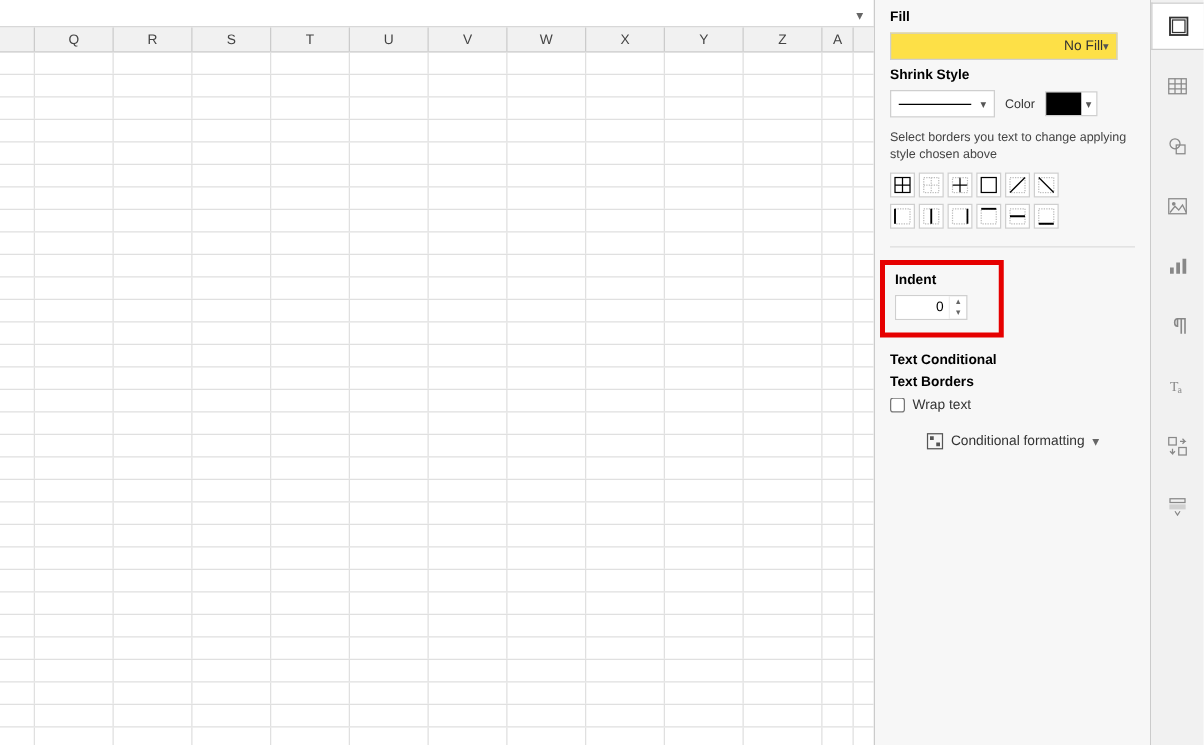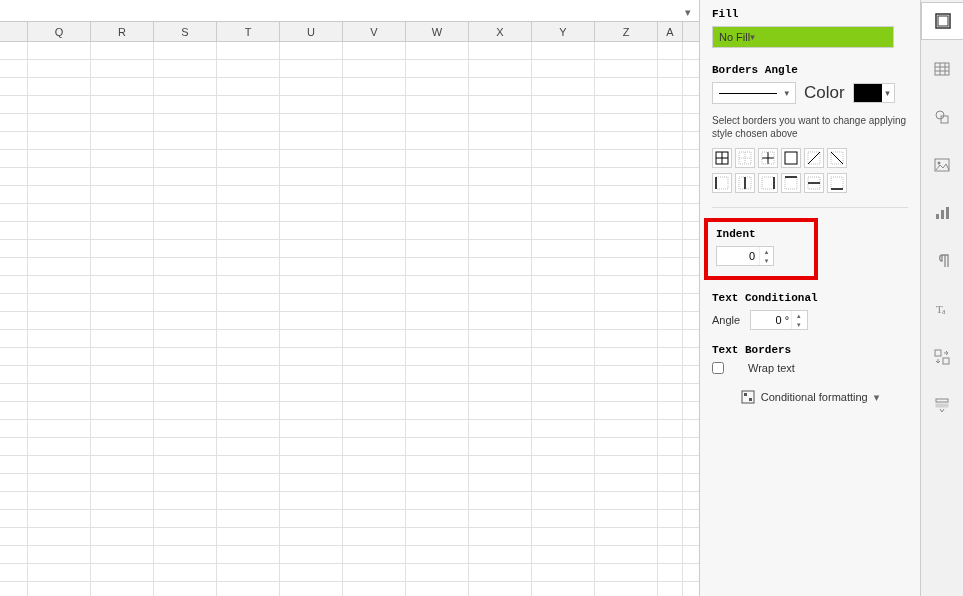--- a/index.html
+++ b/index.html
@@ -11,45 +11,45 @@
 .col-headers { display: flex; height: 20px; background: #f1f1f1; border-bottom: 1px solid #cbcbcb; }
 .col-header { flex: 0 0 63px; text-align: center; line-height: 20px; border-right: 1px solid #cbcbcb; color: #444; font-size: 11px; }
 .col-header.narrow-left { flex: 0 0 28px; }
 .col-header.narrow-right { flex: 0 0 25px; }
 .grid-rows { flex: 1; overflow: hidden; }
 .grid-row { display: flex; height: 18px; border-bottom: 1px solid #e0e0e0; }
 .grid-cell { flex: 0 0 63px; border-right: 1px solid #e0e0e0; }
 .grid-cell.narrow-left { flex: 0 0 28px; }
 .grid-cell.narrow-right { flex: 0 0 25px; }
 .side-panel { flex: 0 0 221px; background: #f7f7f7; border-right: 1px solid #cbcbcb; padding: 8px 12px 8px 12px; overflow-y: auto; }
-.section-title { font-weight: bold; font-size: 11px; color: #000; margin-bottom: 6px; font-family: Liberation Mono, monospace; }
-.fill-select { width: 182px; height: 22px; border: 1px solid #cfcfcf; background: #84cc16; display: flex; align-items: center; justify-content: flex-start; padding: 0 6px; margin-bottom: 16px; cursor: pointer; }
+.section-title { font-weight: bold; font-size: 11px; color: #000; margin-bottom: 6px; }
+.fill-select { width: 182px; height: 22px; border: 1px solid #cfcfcf; background: #fde047; display: flex; align-items: center; justify-content: flex-end; padding: 0 6px; margin-bottom: 6px; cursor: pointer; }
 .fill-select .chev { font-size: 9px; color: #555; }
 .border-style-row { display: flex; align-items: center; gap: 8px; margin-bottom: 10px; }
 .line-select { width: 84px; height: 22px; border: 1px solid #cfcfcf; background: #fff; display: flex; align-items: center; justify-content: space-between; padding: 0 6px; cursor: pointer; }
 .line-preview { width: 58px; height: 1px; background: #000; }
 .line-select .chev { font-size: 9px; color: #555; }
-.color-label { font-size: 17px; color: #333; }
+.color-label { font-size: 10px; color: #333; }
 .color-picker { width: 42px; height: 20px; border: 1px solid #cfcfcf; background: #fff; display: flex; align-items: center; cursor: pointer; }
 .color-swatch { width: 28px; height: 18px; background: #000; margin: 0; }
 .color-picker .chev { font-size: 9px; color: #555; flex: 1; text-align: center; }
 .help-text { font-size: 10px; color: #444; margin-bottom: 8px; line-height: 1.3; }
 .border-buttons-row { display: flex; gap: 3px; margin-bottom: 5px; }
 .border-btn { width: 20px; height: 20px; border: 1px solid #cfcfcf; background: #fff; display: flex; align-items: center; justify-content: center; cursor: pointer; }
 .border-btn svg { width: 14px; height: 14px; }
 .hr { border: none; border-top: 1px solid #ddd; margin: 14px 0 10px 0; }
-.highlight-box { border: 4px solid #e60000; padding: 6px 8px 10px 8px; margin: 0 -8px 12px -8px; width: 114px; }
+.highlight-box { border: 4px solid #e60000; padding: 6px 8px 10px 8px; margin: 0 -8px 12px -8px; width: 99px; }
 .spinner { display: flex; width: 58px; height: 20px; border: 1px solid #cfcfcf; background: #fff; }
 .spinner input { width: 42px; border: none; text-align: right; padding-right: 4px; font-size: 11px; outline: none; }
 .spinner-ctrl { width: 14px; display: flex; flex-direction: column; border-left: 1px solid #eee; }
 .spinner-ctrl div { flex: 1; display: flex; align-items: center; justify-content: center; font-size: 7px; color: #666; cursor: pointer; line-height: 1; }
 .orientation-row { display: flex; align-items: center; gap: 10px; margin-bottom: 14px; }
 .angle-spinner { display: flex; width: 58px; height: 20px; border: 1px solid #cfcfcf; background: #fff; }
 .angle-spinner input { width: 40px; border: none; text-align: right; padding-right: 2px; font-size: 11px; outline: none; }
-.check-row { display: flex; align-items: center; gap: 24px; margin-bottom: 6px; }
+.check-row { display: flex; align-items: center; gap: 6px; margin-bottom: 6px; }
 .check-row input[type=checkbox] { width: 12px; height: 12px; border: 1px solid #aaa; }
 .check-row label { font-size: 11px; color: #333; }
 .cond-format { display: flex; align-items: center; justify-content: center; gap: 6px; margin-top: 16px; cursor: pointer; text-align: center; }
 .cond-format span { font-size: 11px; }
 .cond-chev { font-size: 9px; color: #666; }
 .vtab-bar { flex: 0 0 42px; background: #f1f1f1; display: flex; flex-direction: column; align-items: center; padding-top: 8px; gap: 22px; }
 .vtab { width: 26px; height: 26px; display: flex; align-items: center; justify-content: center; cursor: pointer; color: #888; }
 .vtab.active { background: #fff; border: 1px solid #cbcbcb; border-right: none; color: #333; width: 42px; height: 38px; margin: -6px 0; }
 .vtab svg { width: 16px; height: 16px; }
 </style>
@@ -514,33 +514,33 @@
   </div>
 
   <div class="side-panel">
 
     <div class="section-title">Fill</div>
     <div class="fill-select">
       <span>No Fill</span>
       <span class="chev">▾</span>
     </div>
 
-    <div class="section-title">Borders Angle</div>
+    <div class="section-title">Shrink Style</div>
     <div class="border-style-row">
       <div class="line-select">
         <div class="line-preview"></div>
         <span class="chev">▾</span>
       </div>
       <span class="color-label">Color</span>
       <div class="color-picker">
         <div class="color-swatch"></div>
         <span class="chev">▾</span>
       </div>
     </div>
-    <div class="help-text">Select borders you want to change applying style chosen above</div>
+    <div class="help-text">Select borders you text to change applying style chosen above</div>
 
     <div class="border-buttons-row">
       <div class="border-btn">
           <svg viewBox="0 0 14 14">
             <rect x="1" y="1" width="12" height="12" fill="none" stroke="#000" stroke-width="1"></rect>
             <line x1="7" y1="1" x2="7" y2="13" stroke="#000"></line>
             <line x1="1" y1="7" x2="13" y2="7" stroke="#000"></line>
           </svg>
         </div>
       <div class="border-btn">
@@ -621,30 +621,20 @@
       <div class="spinner">
         <input type="text" value="0" style="">
         <div class="spinner-ctrl">
           <div>▴</div>
           <div>▾</div>
         </div>
       </div>
     </div>
 
     <div class="section-title">Text Conditional</div>
-    <div class="orientation-row">
-      <span>Angle</span>
-      <div class="angle-spinner">
-        <input type="text" value="0 °" style="">
-        <div class="spinner-ctrl">
-          <div>▴</div>
-          <div>▾</div>
-        </div>
-      </div>
-    </div>
 
     <div class="section-title">Text Borders</div>
     <div class="check-row">
       <input type="checkbox" style="">
       <label>Wrap text</label>
     </div>
 
     <div class="cond-format">
       <svg width="14" height="14" viewBox="0 0 14 14">
           <rect x="1" y="1" width="12" height="12" fill="none" stroke="#555"></rect>

